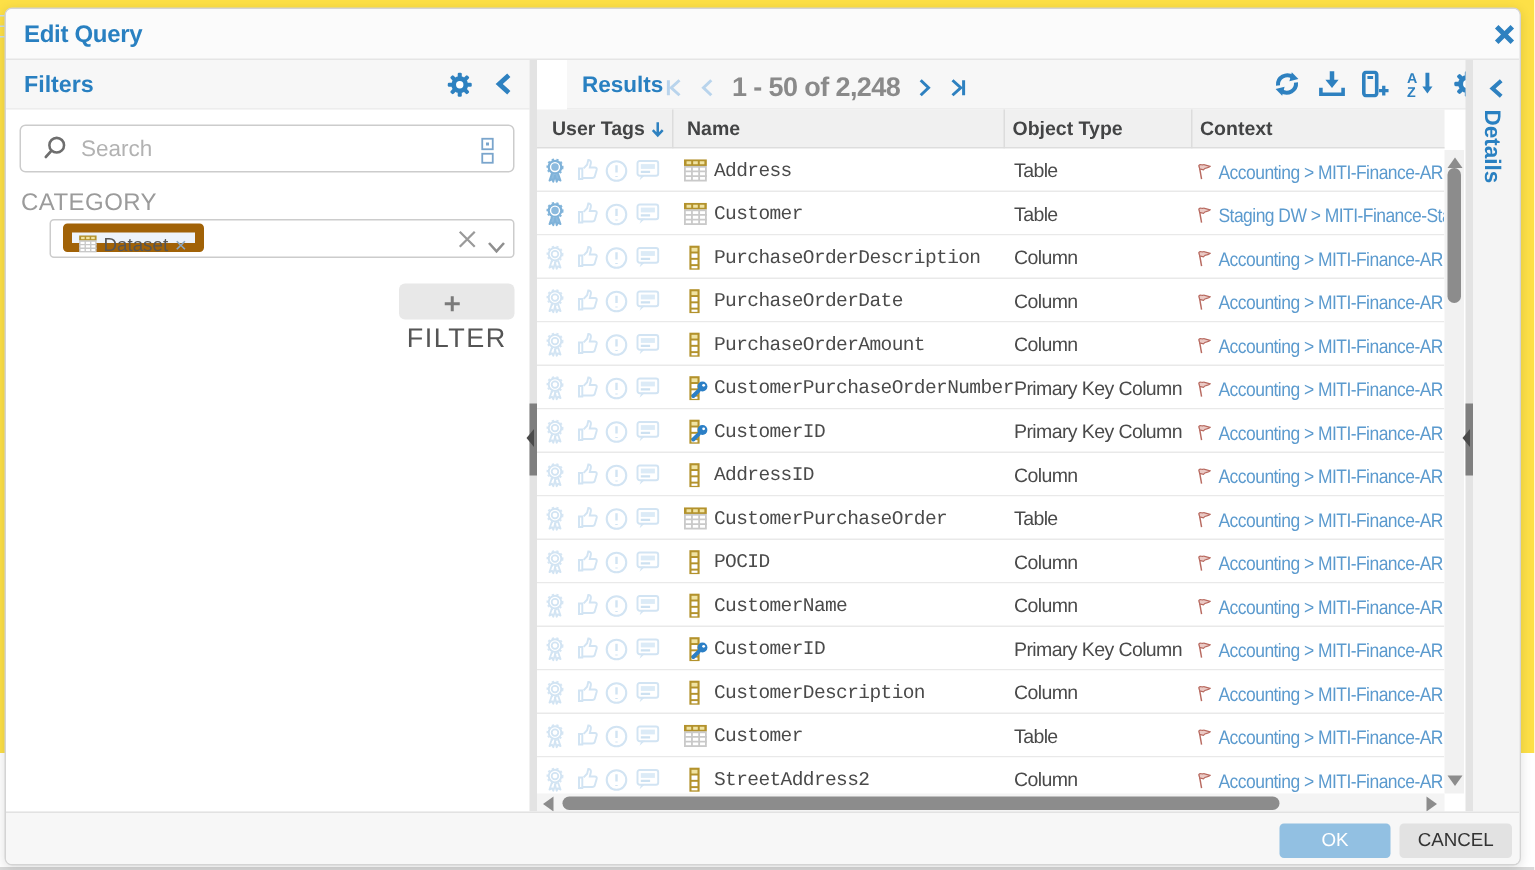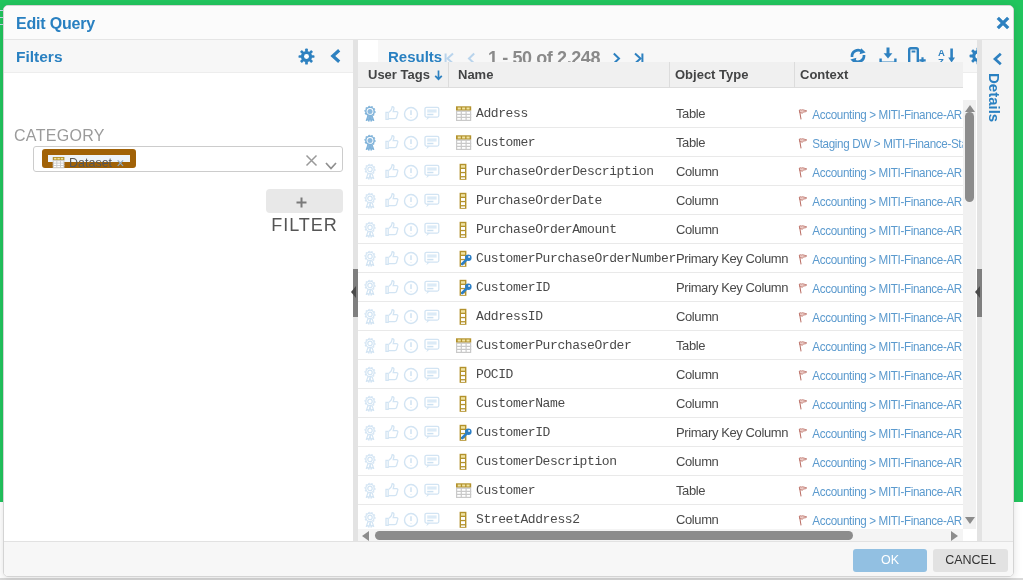--- a/index.html
+++ b/index.html
@@ -1,18 +1,18 @@
 <!DOCTYPE html>
 <html><head>
 <meta charset="utf-8">
 <style>
 * { margin:0; padding:0; box-sizing:border-box; }
 html,body { width:1023px; height:580px; overflow:hidden;
   font-family:"Liberation Sans", sans-serif; background:#fff; }
-#stage { position:relative; width:1023px; height:502px; background:#22c55e; }
+#stage { position:relative; width:1023px; height:502px; background:#fde047; }
 .bgline { position:absolute; left:0; width:3px; height:1px; background:#c7dcee; }
 #bgbottom { position:absolute; left:0; top:578px; width:1023px; height:2px; background:#d9d9d9; }
 #dialog { position:absolute; left:3px; top:5px; width:1011px; height:572px;
   background:#fff; border:1px solid #d4d4d4; border-radius:5px;
   box-shadow:0 2px 8px rgba(0,0,0,.12); overflow:hidden; }
 #titlebar { position:absolute; left:0; top:0; width:100%; height:34px;
   background:#fbfbfb; border-bottom:1px solid #e5e5e5; }
 #titlebar .title { position:absolute; left:12px; top:9px; font-size:16px;
   letter-spacing:-.2px; font-weight:bold; color:#2980c1; }
 #closex { position:absolute; right:2px; top:9px; width:16px; height:16px; }
@@ -46,21 +46,21 @@
   border-top:6px solid transparent; border-bottom:6px solid transparent; border-right:5px solid #4a4a4a; }
 #results { position:absolute; left:354px; top:0; width:619px; height:501px; }
 #rhead { position:absolute; left:0; top:0; width:619px; height:33px;
   background:#f7f7f7; border-bottom:1px solid #ededed;margin-left:20px; }
 #rhead .t { position:absolute; left:10px; top:8px; font-size:15px; font-weight:bold; color:#2980c1; }
 #pag { position:absolute; left:60px; top:10px; height:16px; display:flex; align-items:center; }
 #pag .pi { margin:0 5px; }
 #pag .cnt { font-size:18px; letter-spacing:-.4px; color:#8a8a8a; margin:0 6px; font-weight:bold; }
 #ricons { position:absolute; right:10px; top:7px; display:flex; align-items:center; }
 #ricons > div { margin-left:11px; width:19px; text-align:center; }
-#thead { position:absolute; left:0; top:22px; width:605px; height:26px;
+#thead { position:absolute; left:0; top:33px; width:605px; height:26px;
   background:#f0f0f0; border-bottom:1px solid #ddd; font-size:13px; font-weight:bold; color:#434445; }
 #thead .c { position:absolute; top:5px; }
 #thead .sep { position:absolute; top:0; width:1px; height:26px; background:#dcdcdc; }
 #rows { position:absolute; left:0; top:59px; width:605px; height:430px; overflow:hidden; }
 .row { position:relative; width:605px; height:29px; border-bottom:1px solid #e9e9e9; background:#fff; }
 .row .ic { position:absolute; top:6px; }
 .t1 { left:4px; } .t2 { left:26px; } .t3 { left:45px; top:7px !important; } .t4 { left:66px; top:7px !important; }
 .row .nicon { position:absolute; left:97px; top:6px; }
 .row .nm { position:absolute; left:118px; top:7px; font-size:13px; letter-spacing:-.4px; color:#4a4a4a;font-family:Liberation Mono, monospace; }
 .row .ot { position:absolute; left:318px; top:7px; font-size:13px; letter-spacing:-.4px; color:#4a4a4a; }
@@ -185,20 +185,32 @@
       <div id="filters">
         <div id="fhead">
           <div class="t">Filters</div>
           <div id="fgear"><svg width="17" height="17" viewBox="0 0 20 20">
                 <use href="#gear"></use>
               </svg></div>
           <div id="fchev"><svg width="15" height="16" viewBox="0 0 15 16">
                 <path d="M11.2 2.2 L4.8 8 L11.2 13.8" stroke="#2e81c0" stroke-width="3.2" fill="none"></path>
               </svg></div>
         </div>
+        <div id="searchbox">
+          <div class="mag"><svg width="17" height="18" viewBox="0 0 17 18">
+                <circle cx="9.8" cy="6.8" r="4.9" stroke="#6e6e6e" stroke-width="1.7" fill="none"></circle>
+                <path d="M6.2 10.6 L2.6 14.6" stroke="#6e6e6e" stroke-width="1.9" stroke-linecap="round"></path>
+              </svg></div>
+          <div class="ph">Search</div>
+          <div class="sq"><svg width="12" height="19" viewBox="0 0 12 19">
+                <rect x="2.5" y="1.5" width="7" height="7" fill="none" stroke="#7aa5cc" stroke-width="1.2"></rect>
+                <rect x="5" y="4" width="2" height="2" fill="#7aa5cc"></rect>
+                <rect x="2.5" y="11.5" width="7" height="6" fill="none" stroke="#7aa5cc" stroke-width="1.2"></rect>
+              </svg></div>
+        </div>
         <div id="catlabel">CATEGORY</div>
         <div id="catselect">
           <div id="chip"><svg style="vertical-align:-2px;margin-right:4px" width="13" height="13" viewBox="0 0 17 17">
                 <use href="#table"></use>
               </svg>Dataset<span class="xx">✕</span></div>
           <div id="selx"><svg width="13" height="13" viewBox="0 0 13 13">
                 <path d="M1.5 1.5 L11.5 11.5 M11.5 1.5 L1.5 11.5" stroke="#9a9a9a" stroke-width="1.5"></path>
               </svg></div>
           <div id="selchev"><svg width="12" height="8" viewBox="0 0 12 8">
                 <path d="M1 1 L6 6.5 L11 1" stroke="#8f8f8f" stroke-width="1.7" fill="none"></path>

